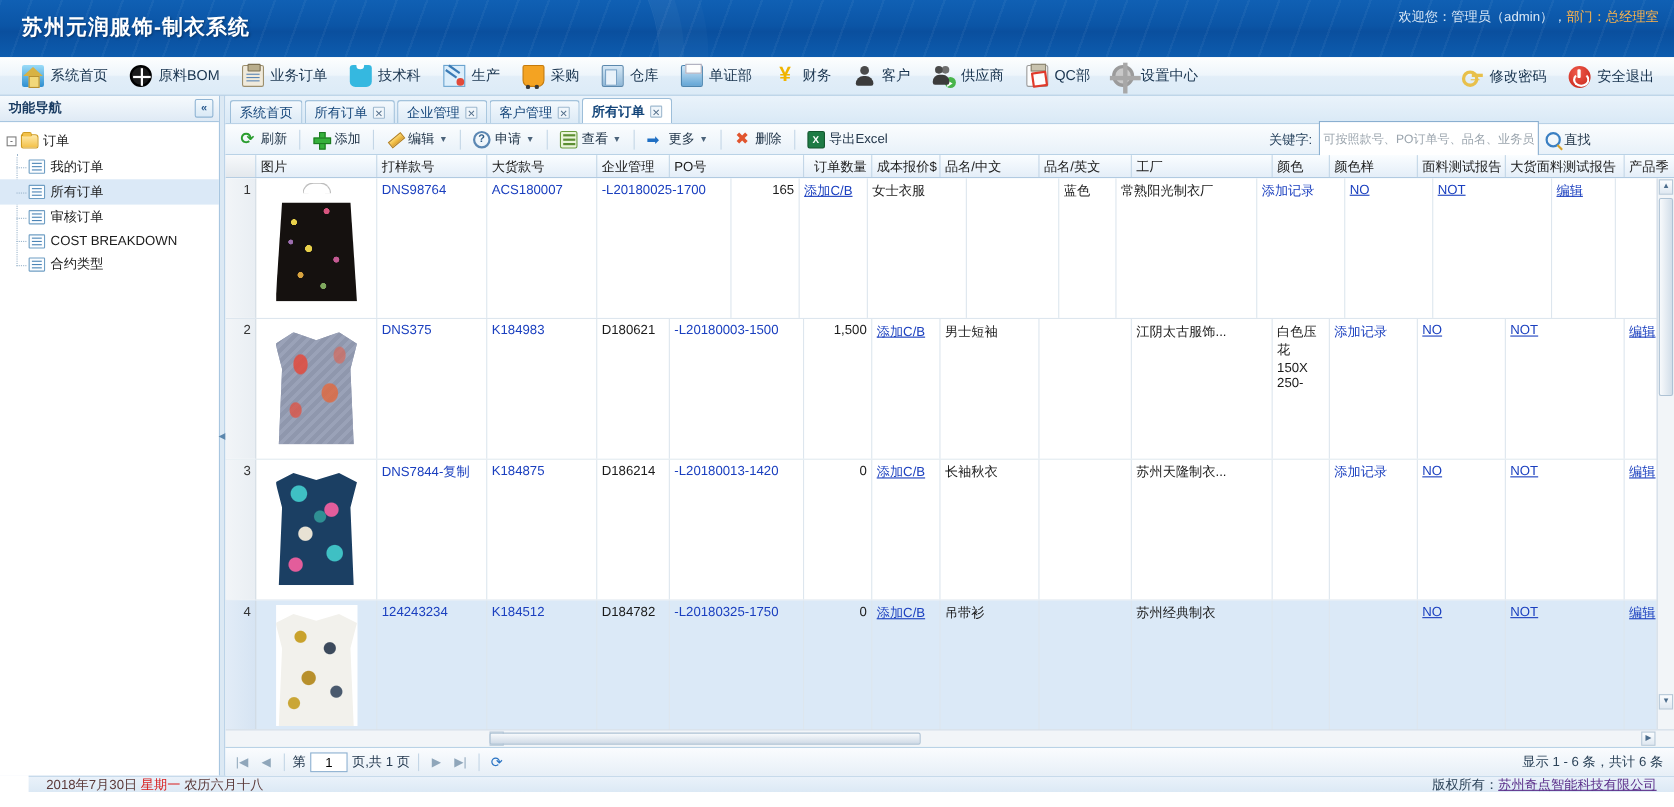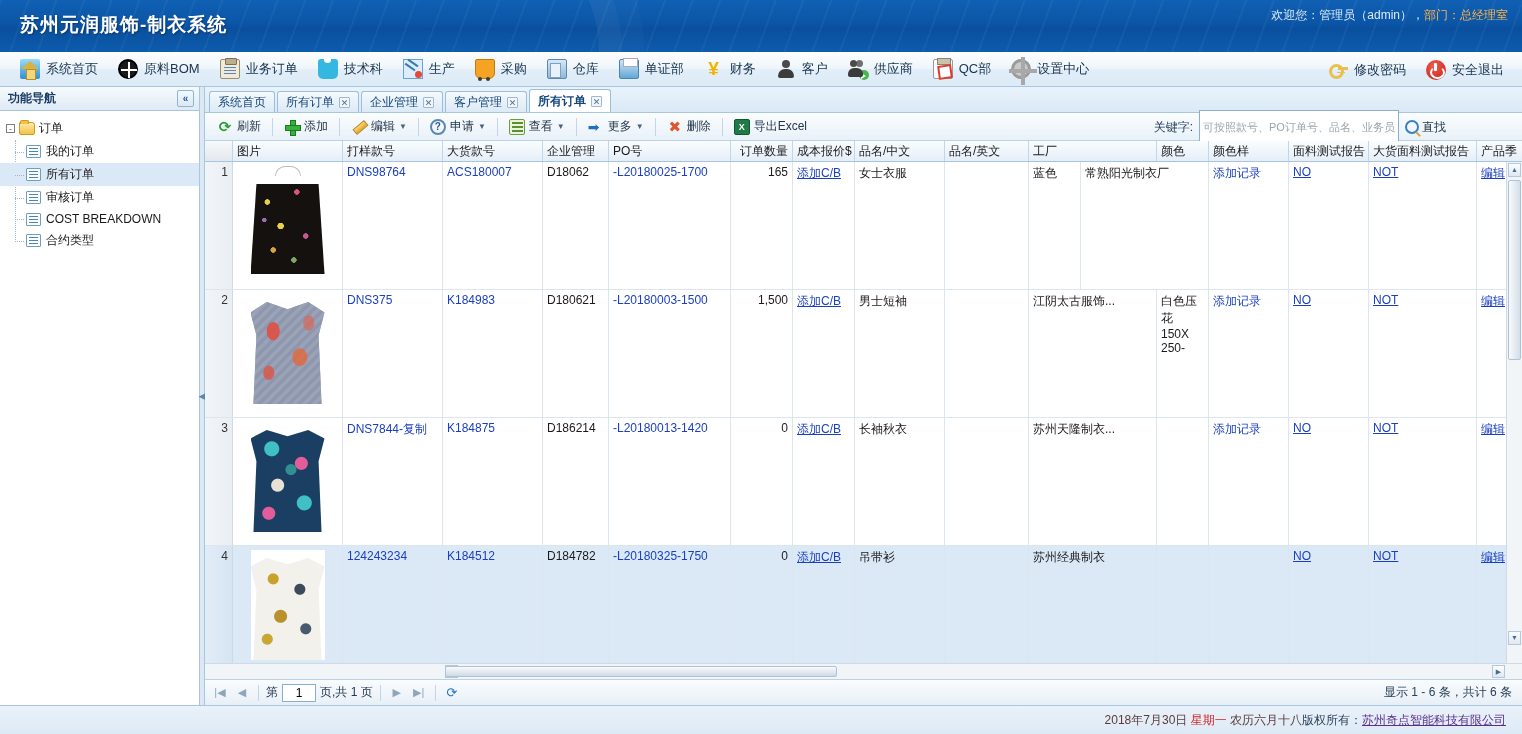--- a/index.html
+++ b/index.html
@@ -399,26 +399,26 @@
   .page-input {
     width: 34px; height: 18px; border: 1px solid #8aafd0; text-align: center;
     font-size: 12px; font-family: "Liberation Sans", sans-serif;
   }
   .ptxt { font-size: 12px; color: #24394f; }
   .ic-reload { color:#2a74c4; font-size:13px; }
   .pager-right { position: absolute; right: 10px; font-size: 12px; color: #2b4258; }
 
   
   .footer {
-    height: 30px;
+    height: 15px;
     background: linear-gradient(180deg,#eaf2fa,#dce9f5);
     border-top: 1px solid #a8c6e0;
-    display: flex; align-items: center; justify-content: flex-end;
+    display: flex; align-items: center; justify-content: space-between;
     padding: 0 16px;
-    font-size: 12px; color: #2b4258;
+    font-size: 12px; color: #2b4258; margin-left: 26px;
   }
   .footer .date-red { color: #d81f1f; }
   .footer .date-txt { color: #5b3a3a; }
   .copy-link { color: #5b2f8a; text-decoration: underline; cursor: pointer; }
 </style>
 </head>
 <body>
 
 <div class="titlebar">
   <div class="stripes"></div>
@@ -648,21 +648,20 @@
         <div class="grow alt" style="height:128px">
           <div class="gc num" style="width:28px">1</div>
           <div class="gc img" style="width:110px">
             <div class="thumb">
               <div class="hanger"></div>
               <div class="t1"></div>
             </div>
           </div>
           <div class="gc" style="width:100px"><span class="lnk">DNS98764</span></div>
           <div class="gc" style="width:100px"><span class="lnk">ACS180007</span></div>
-          <div class="gc" style="width:66px">D18062</div>
           <div class="gc" style="width:122px"><span class="lnk">-L20180025-1700</span></div>
           <div class="gc right" style="width:62px">165</div>
           <div class="gc" style="width:62px"><span class="lnk u">添加C/B</span></div>
           <div class="gc" style="width:90px">女士衣服</div>
           <div class="gc" style="width:84px"></div>
           <div class="gc" style="width:52px">蓝色</div>
           <div class="gc" style="width:128px">常熟阳光制衣厂</div>
           <div class="gc" style="width:80px"><span class="lnk">添加记录</span></div>
           <div class="gc" style="width:80px"><span class="lnk u">NO</span></div>
           <div class="gc" style="width:108px"><span class="lnk u">NOT</span></div>

